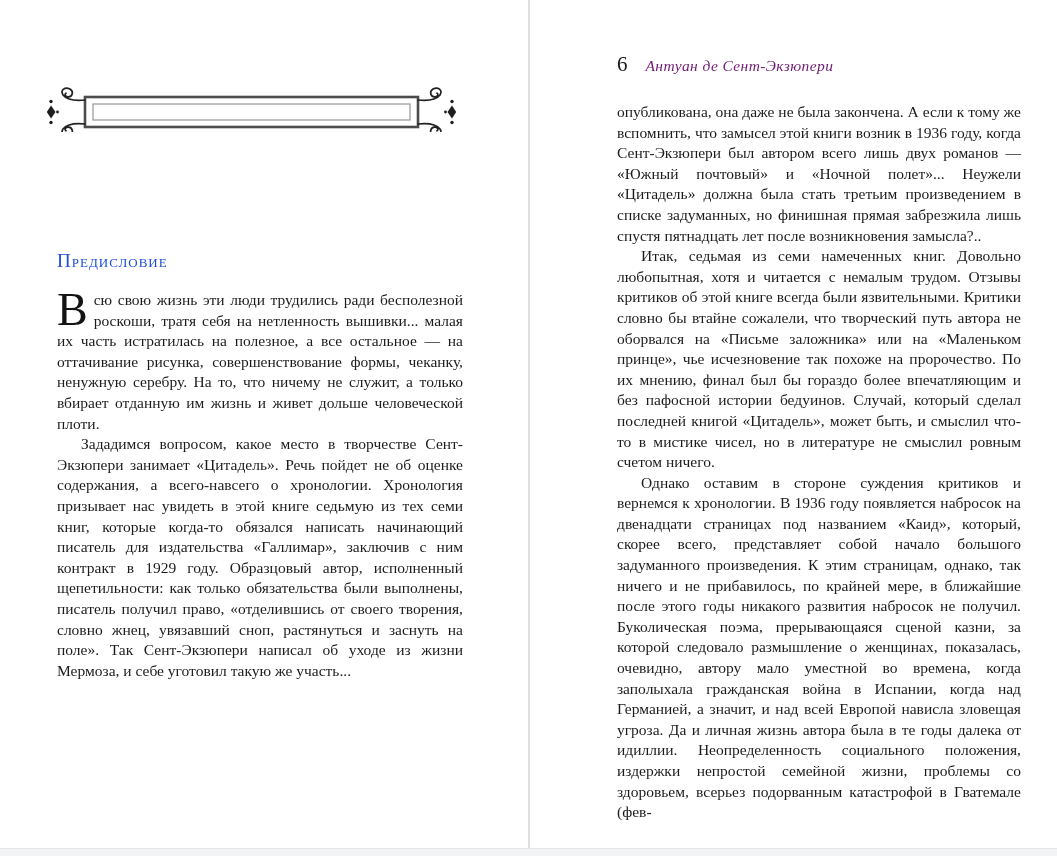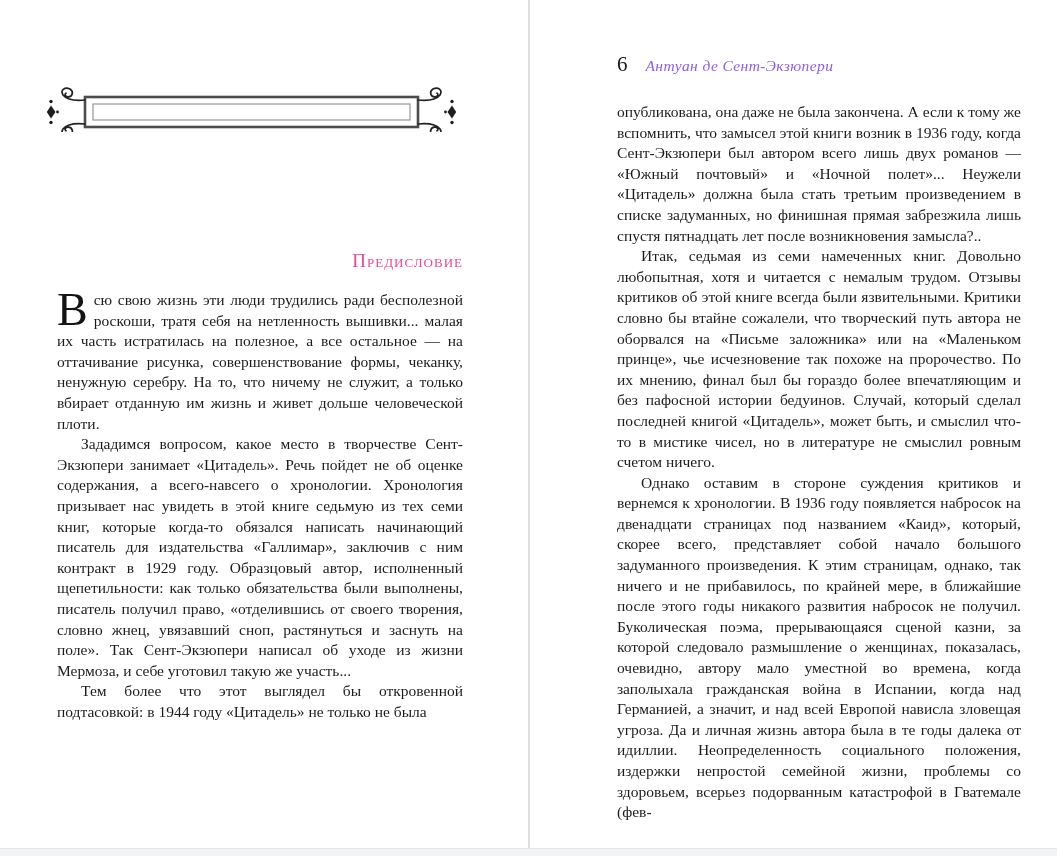--- a/index.html
+++ b/index.html
@@ -24,25 +24,25 @@
     position:absolute; left:0; bottom:0;
     width:100%; height:7px;
     background:#f3f4f6;
     border-top:1px solid #e5e5e8;
   }
 
   .ornament { position:absolute; left:45px; top:86px; }
 
   .chapter-heading {
     position:absolute; left:57px; top:250px; width:406px;
-    text-align:right;
+    text-align:left;
     font-variant:small-caps;
     font-size:19px;
     letter-spacing:1px;
-    color:#ec4899;
+    color:#1d4ed8;
   }
 
   .text-block { position:absolute; }
   .text-left  { left:57px;  top:290px; width:406px; }
   .text-right { left:87px;  top:102px;  width:404px; }
 
   .text-block p {
     margin:0;
     font-size:15.5px;
     line-height:20.6px;
@@ -63,21 +63,21 @@
   .running-head {
     position:absolute; left:87px; top:52px; width:404px;
     display:flex; align-items:baseline;
   }
   .page-number { font-size:21px; color:#1a1a1a; }
   .running-title {
     font-style:italic;
     font-size:15.5px;
     letter-spacing:0.4px;
     margin-left:18px;
-    color:#8b5cf6;
+    color:#701a75;
   }
 </style>
 </head>
 <body>
 
 <div class="page page-left">
 
   <svg class="ornament" width="413" height="46" viewBox="0 0 413 46" aria-hidden="true">
     <rect x="40" y="11" width="333" height="30" fill="none" stroke="#4c4c4c" stroke-width="2.6"></rect>
     <rect x="48" y="18" width="317" height="16" fill="none" stroke="#8d8d8d" stroke-width="1.1"></rect>
@@ -94,21 +94,20 @@
     <use href="#end-l" transform="translate(413 0) scale(-1 1)"></use>
   </svg>
 
   <div class="chapter-heading">Предисловие</div>
 
   <div class="text-block text-left">
     <p>
       <span class="drop-cap">В</span><span>сю свою жизнь эти люди трудились ради бесполезной роскоши, тратя себя на нетленность вышивки... малая их часть истратилась на полезное, а все остальное — на оттачивание рисунка, совершенствование формы, чеканку, ненужную серебру. На то, что ничему не служит, а только вбирает отданную им жизнь и живет дольше человеческой плоти.</span>
     </p>
     <p class="indent">Зададимся вопросом, какое место в творчестве Сент-Экзюпери занимает «Цитадель». Речь пойдет не об оценке содержания, а всего-навсего о хронологии. Хронология призывает нас увидеть в этой книге седьмую из тех семи книг, которые когда-то обязался написать начинающий писатель для издательства «Галлимар», заключив с ним контракт в 1929 году. Образцовый автор, исполненный щепетильности: как только обязательства были выполнены, писатель получил право, «отделившись от своего творения, словно жнец, увязавший сноп, растянуться и заснуть на поле». Так Сент-Экзюпери написал об уходе из жизни Мермоза, и себе уготовил такую же участь...</p>
-    <p class="indent">Тем более что этот выглядел бы откровенной подтасовкой: в 1944 году «Цитадель» не только не была</p>
   </div>
 </div>
 
 <div class="gutter"></div>
 
 <div class="page page-right">
 
   <div class="running-head">
     <span class="page-number">6</span>
     <span class="running-title">Антуан де Сент-Экзюпери</span>

